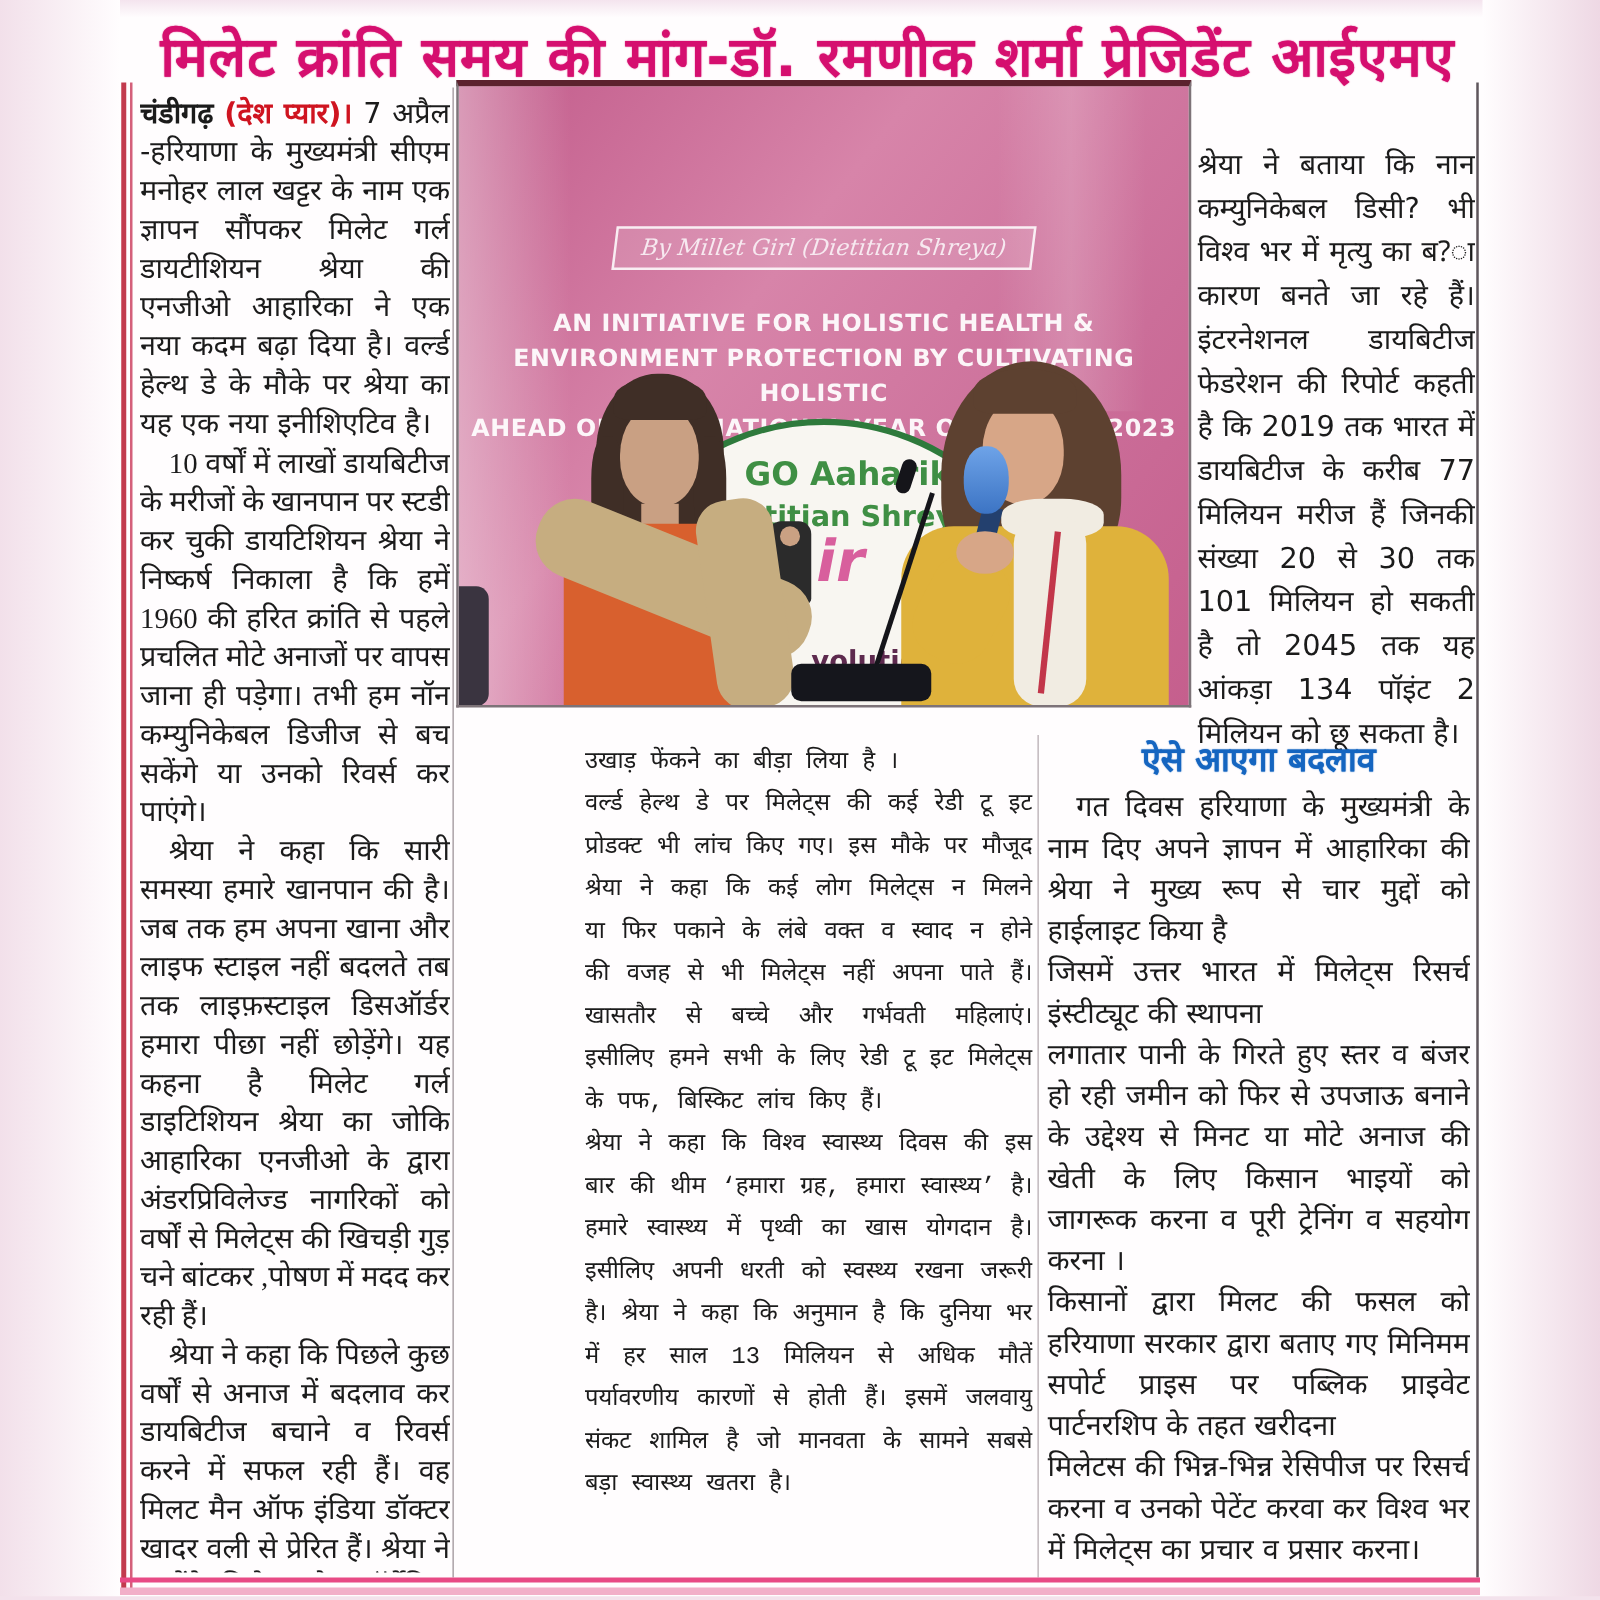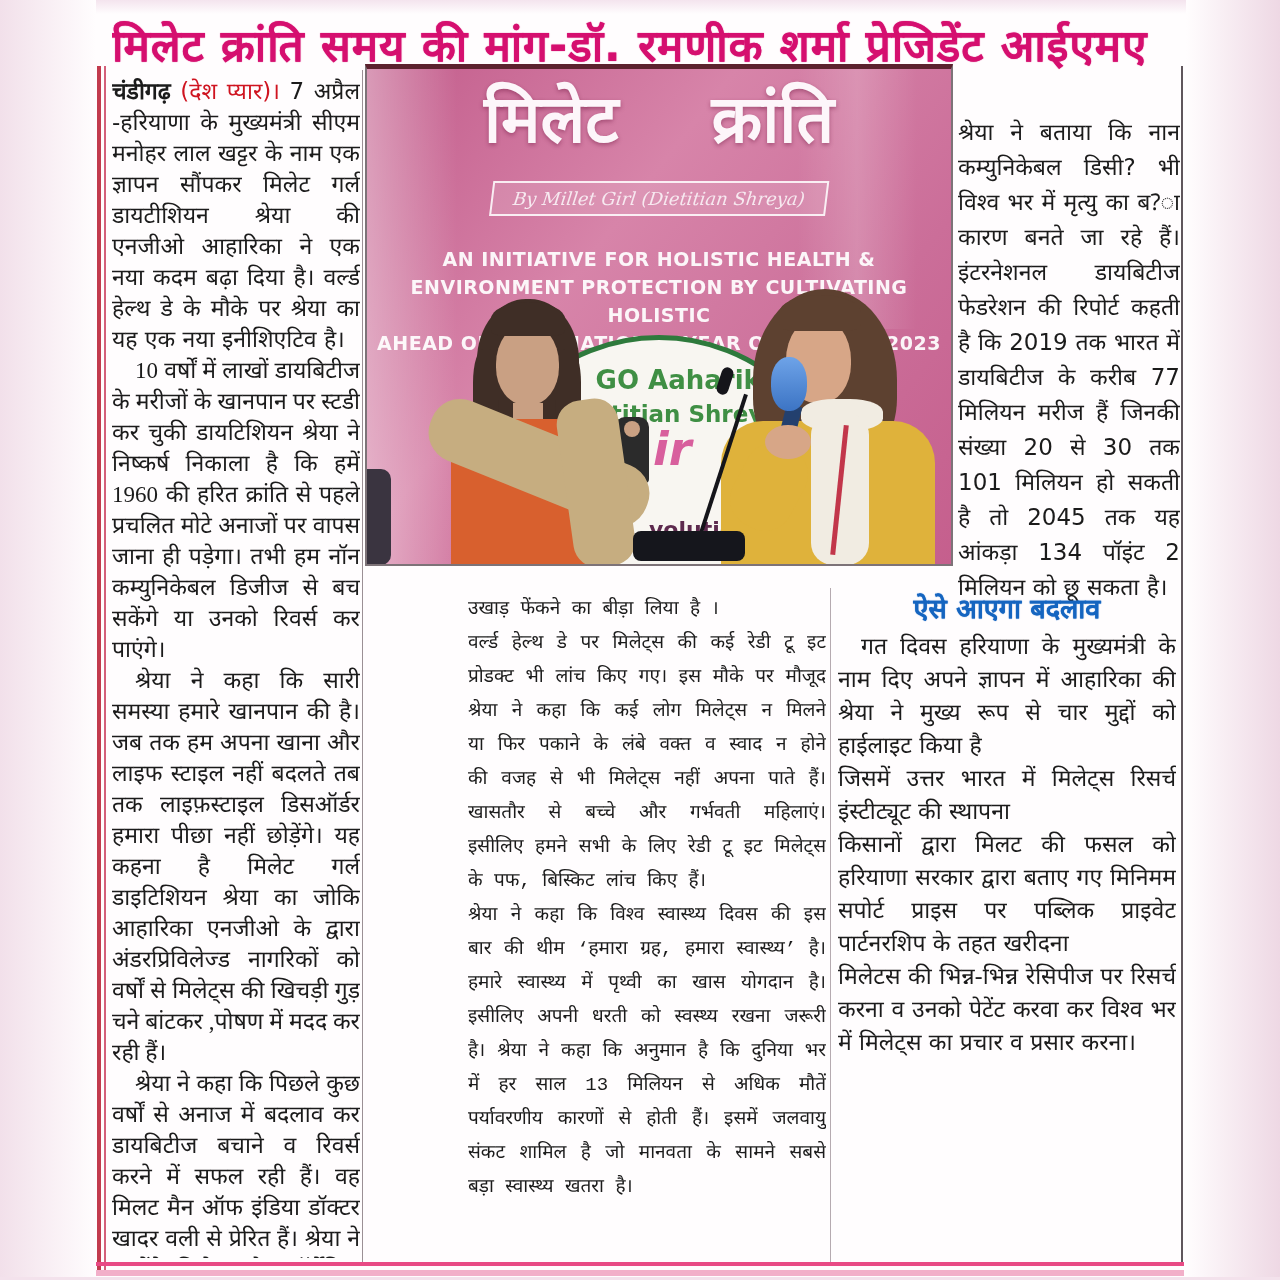--- a/index.html
+++ b/index.html
@@ -5,38 +5,38 @@
   html,body{margin:0;padding:0;}
   .page{position:relative;width:1280px;height:1280px;background:#fffdfe;overflow:hidden;
         font-family:"DejaVu Sans",sans-serif;color:#1b1b1b;}
   .abs{position:absolute;}
   
   .edge-top{left:0;top:0;width:1280px;height:14px;background:linear-gradient(#f4e4ee,#fffdfe);}
   .edge-left{left:0;top:0;width:96px;height:1280px;background:linear-gradient(90deg,#f2e0ea,#fffdfe);}
   .edge-right{left:1186px;top:0;width:94px;height:1280px;background:linear-gradient(270deg,#eed8e4,#fffdfe);}
   .edge-bottom{left:0;top:1277px;width:1280px;height:3px;background:#f3e2ec;}
   
-  .headline{left:112px;top:14px;width:1068px;text-align:left;font-size:44px;font-weight:bold;
+  .headline{left:112px;top:14px;width:1068px;text-align:center;font-size:44px;font-weight:bold;
             color:#d50f6f;white-space:nowrap;overflow:hidden;letter-spacing:1px;
             font-family:"DejaVu Sans",sans-serif;text-shadow:0 0 1px #d50f6f;}
   
   .rule-left-a{left:97px;top:66px;width:4px;height:1208px;background:#c23b4e;}
   .rule-left-b{left:104px;top:66px;width:2px;height:1208px;background:#d4607a;}
   .rule-col1{left:362px;top:70px;width:1px;height:1192px;background:#9b9095;}
   .rule-col2{left:830px;top:588px;width:1px;height:674px;background:#b5aab0;}
   .rule-right{left:1181px;top:66px;width:2px;height:1196px;background:#5f565c;}
   .bline1{left:96px;top:1262px;width:1088px;height:4px;background:#e84a85;}
   .bline2{left:96px;top:1270px;width:1088px;height:6px;background:#f2afc9;}
   
   .col{text-align:justify;overflow:hidden;}
   .col p{margin:0;}
   .col-left{left:112px;top:76px;width:248px;height:1182px;font-size:23px;line-height:31px;}
   .col-left p.ind{text-indent:1em;font-family:Liberation Serif, serif;}
   .dateline-city{font-weight:bold;}
-  .dateline-credit{color:#cf1420;font-weight:normal;}
+  .dateline-credit{color:#cf1420;font-weight:bold;}
   .col-right-top{left:958px;top:78px;width:222px;height:488px;font-size:23px;line-height:35px;margin-top:37px;}
   .col-mid{left:468px;top:592px;width:358px;height:698px;font-size:19px;line-height:34px;font-family:Liberation Mono, monospace;}
   .col-right-bot{left:838px;top:592px;width:338px;height:672px;font-size:23px;line-height:33px;}
   .subhead{text-align:center;color:#1565c0;font-weight:bold;font-size:27px;line-height:34px;
            margin-bottom:4px;text-shadow:0 0 1px #1565c0;}
   .col-right-bot p.ind{text-indent:1em;}
   
   .photo{left:365px;top:64px;width:588px;height:502px;box-sizing:border-box;
          border:2px solid #7d7378;border-top:5px solid #5c222e;
          background:linear-gradient(128deg,#c25c8b 0%,#d784a9 38%,#cb6e99 72%,#c55f8d 100%);
@@ -114,21 +114,20 @@
   <div class="abs col col-left">
     <p><span class="dateline-city">चंडीगढ़</span> <span class="dateline-credit">(देश प्यार)।</span><span> 7 अप्रैल -हरियाणा के मुख्यमंत्री सीएम मनोहर लाल खट्टर के नाम एक ज्ञापन सौंपकर मिलेट गर्ल डायटीशियन श्रेया की एनजीओ आहारिका ने एक नया कदम बढ़ा दिया है। वर्ल्ड हेल्थ डे के मौके पर श्रेया का यह एक नया इनीशिएटिव है।</span></p>
     <p class="ind">10 वर्षों में लाखों डायबिटीज के मरीजों के खानपान पर स्टडी कर चुकी डायटिशियन श्रेया ने निष्कर्ष निकाला है कि हमें 1960 की हरित क्रांति से पहले प्रचलित मोटे अनाजों पर वापस जाना ही पड़ेगा। तभी हम नॉन कम्युनिकेबल डिजीज से बच सकेंगे या उनको रिवर्स कर पाएंगे।</p>
     <p class="ind">श्रेया ने कहा कि सारी समस्या हमारे खानपान की है। जब तक हम अपना खाना और लाइफ स्टाइल नहीं बदलते तब तक लाइफ़स्टाइल डिसऑर्डर हमारा पीछा नहीं छोड़ेंगे। यह कहना है मिलेट गर्ल डाइटिशियन श्रेया का जोकि आहारिका एनजीओ के द्वारा अंडरप्रिविलेज्ड नागरिकों को वर्षों से मिलेट्स की खिचड़ी गुड़ चने बांटकर ,पोषण में मदद कर रही हैं।</p>
     <p class="ind">श्रेया ने कहा कि पिछले कुछ वर्षों से अनाज में बदलाव कर डायबिटीज बचाने व रिवर्स करने में सफल रही हैं। वह मिलट मैन ऑफ इंडिया डॉक्टर खादर वली से प्रेरित हैं। श्रेया ने उन्होंने मिलेट और ऑर्गेनिक सुपर फूड की मदद से डायबिटीज को भारत से</p>
   </div>
 
   <div class="abs photo">
     <div class="abs ph-stripe"></div>
     <div class="abs ph-stripe2"></div>
-    <div class="abs ph-title">मिलेट क्रांति</div>
     <div class="abs ph-byline">By Millet Girl (Dietitian Shreya)</div>
     <div class="abs ph-caps">
       <div>AN INITIATIVE FOR HOLISTIC HEALTH &amp;</div>
       <div>ENVIRONMENT PROTECTION BY CULTIVATING HOLISTIC</div>
       <div>AHEAD OF INTERNATIONAL YEAR OF MILLETS 2023</div>
     </div>
 
     <div class="abs ph-dome"></div>
     <div class="abs ph-dome-l1">GO Aaharika</div>
     <div class="abs ph-dome-l2">etitian Shreya</div>
@@ -172,17 +171,18 @@
   <div class="abs col col-mid">
     <p>उखाड़ फेंकने का बीड़ा लिया है ।</p>
     <p>वर्ल्ड हेल्थ डे पर मिलेट्स की कई रेडी टू इट प्रोडक्ट भी लांच किए गए। इस मौके पर मौजूद श्रेया ने कहा कि कई लोग मिलेट्स न मिलने या फिर पकाने के लंबे वक्त व स्वाद न होने की वजह से भी मिलेट्स नहीं अपना पाते हैं। खासतौर से बच्चे और गर्भवती महिलाएं। इसीलिए हमने सभी के लिए रेडी टू इट मिलेट्स के पफ, बिस्किट लांच किए हैं।</p>
     <p>श्रेया ने कहा कि विश्व स्वास्थ्य दिवस की इस बार की थीम ‘हमारा ग्रह, हमारा स्वास्थ्य’ है। हमारे स्वास्थ्य में पृथ्वी का खास योगदान है। इसीलिए अपनी धरती को स्वस्थ्य रखना जरूरी है। श्रेया ने कहा कि अनुमान है कि दुनिया भर में हर साल 13 मिलियन से अधिक मौतें पर्यावरणीय कारणों से होती हैं। इसमें जलवायु संकट शामिल है जो मानवता के सामने सबसे बड़ा स्वास्थ्य खतरा है।</p>
   </div>
 
   <div class="abs col col-right-bot">
     <div class="subhead">ऐसे आएगा बदलाव</div>
     <p class="ind">गत दिवस हरियाणा के मुख्यमंत्री के नाम दिए अपने ज्ञापन में आहारिका की श्रेया ने मुख्य रूप से चार मुद्दों को हाईलाइट किया है</p>
     <p>जिसमें उत्तर भारत में मिलेट्स रिसर्च इंस्टीट्यूट की स्थापना</p>
+    <p>लगातार पानी के गिरते हुए स्तर व बंजर हो रही जमीन को फिर से उपजाऊ बनाने के उद्देश्य से मिनट या मोटे अनाज की खेती के लिए किसान भाइयों को जागरूक करना व पूरी ट्रेनिंग व सहयोग करना ।</p>
     <p>किसानों द्वारा मिलट की फसल को हरियाणा सरकार द्वारा बताए गए मिनिमम सपोर्ट प्राइस पर पब्लिक प्राइवेट पार्टनरशिप के तहत खरीदना</p>
     <p>मिलेटस की भिन्न-भिन्न रेसिपीज पर रिसर्च करना व उनको पेटेंट करवा कर विश्व भर में मिलेट्स का प्रचार व प्रसार करना।</p>
   </div>
 
 </div>
 
 </body></html>

